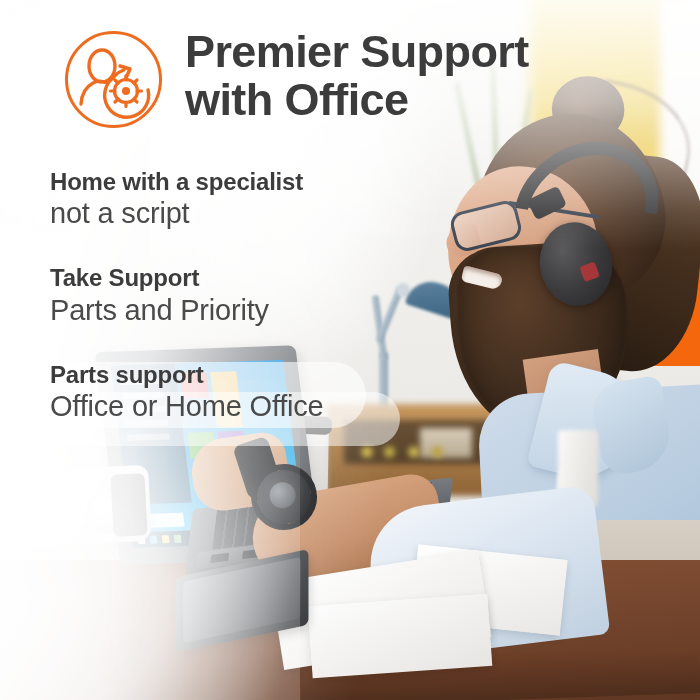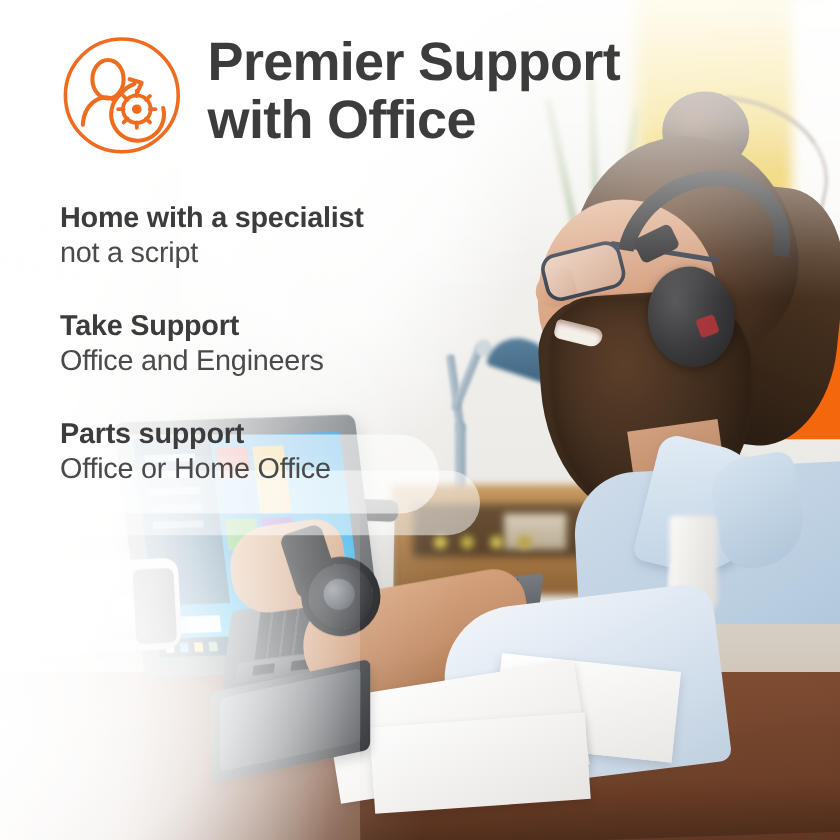--- a/index.html
+++ b/index.html
@@ -604,21 +604,21 @@
   }
 
   
   .content {
     position: absolute;
     inset: 0;
   }
 
   .header-row {
     position: absolute;
-    left: 50px; top: 26px;
+    left: 62px; top: 26px;
     width: 620px;
     display: flex;
     align-items: flex-start;
     gap: 20px;
   }
 
   .logo-badge {
     flex: 0 0 auto;
     width: 103px;
     height: 103px;
@@ -646,21 +646,21 @@
   .feature .f-title {
     margin: 0;
     font-size: 24px;
     font-weight: 700;
     line-height: 1.18;
     letter-spacing: -.2px;
     color: #3c3c3c;
   }
   .feature .f-sub {
     margin: 0;
-    font-size: 24px;
+    font-size: 29px;
     font-weight: 400;
     line-height: 1.24;
     letter-spacing: -.2px;
     color: #4a4a4a;
   }
 </style>
 </head>
 <body>
 
 <div id="banner">
@@ -822,21 +822,21 @@
 
     <div class="features">
 
       <div class="feature">
         <p class="f-title">Home with a specialist</p>
         <p class="f-sub">not a script</p>
       </div>
 
       <div class="feature">
         <p class="f-title">Take Support</p>
-        <p class="f-sub">Office and Engineers</p>
+        <p class="f-sub">Parts and Priority</p>
       </div>
 
       <div class="feature">
         <p class="f-title">Parts support</p>
         <p class="f-sub">Office or Home Office</p>
       </div>
 
     </div>
   </div>
 </div>

